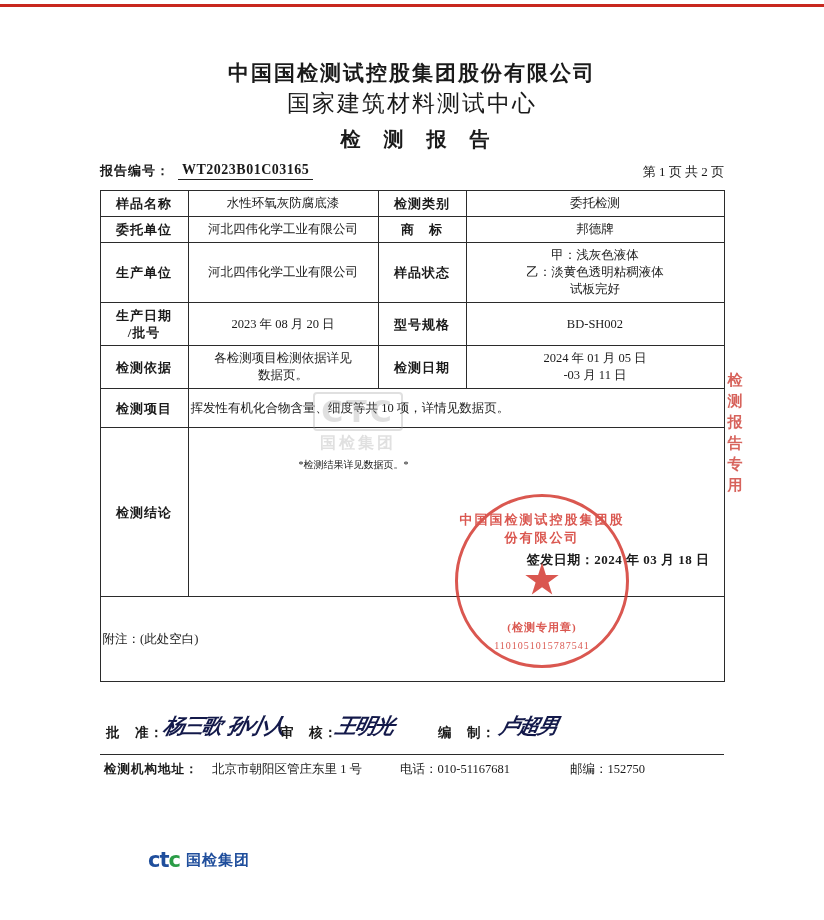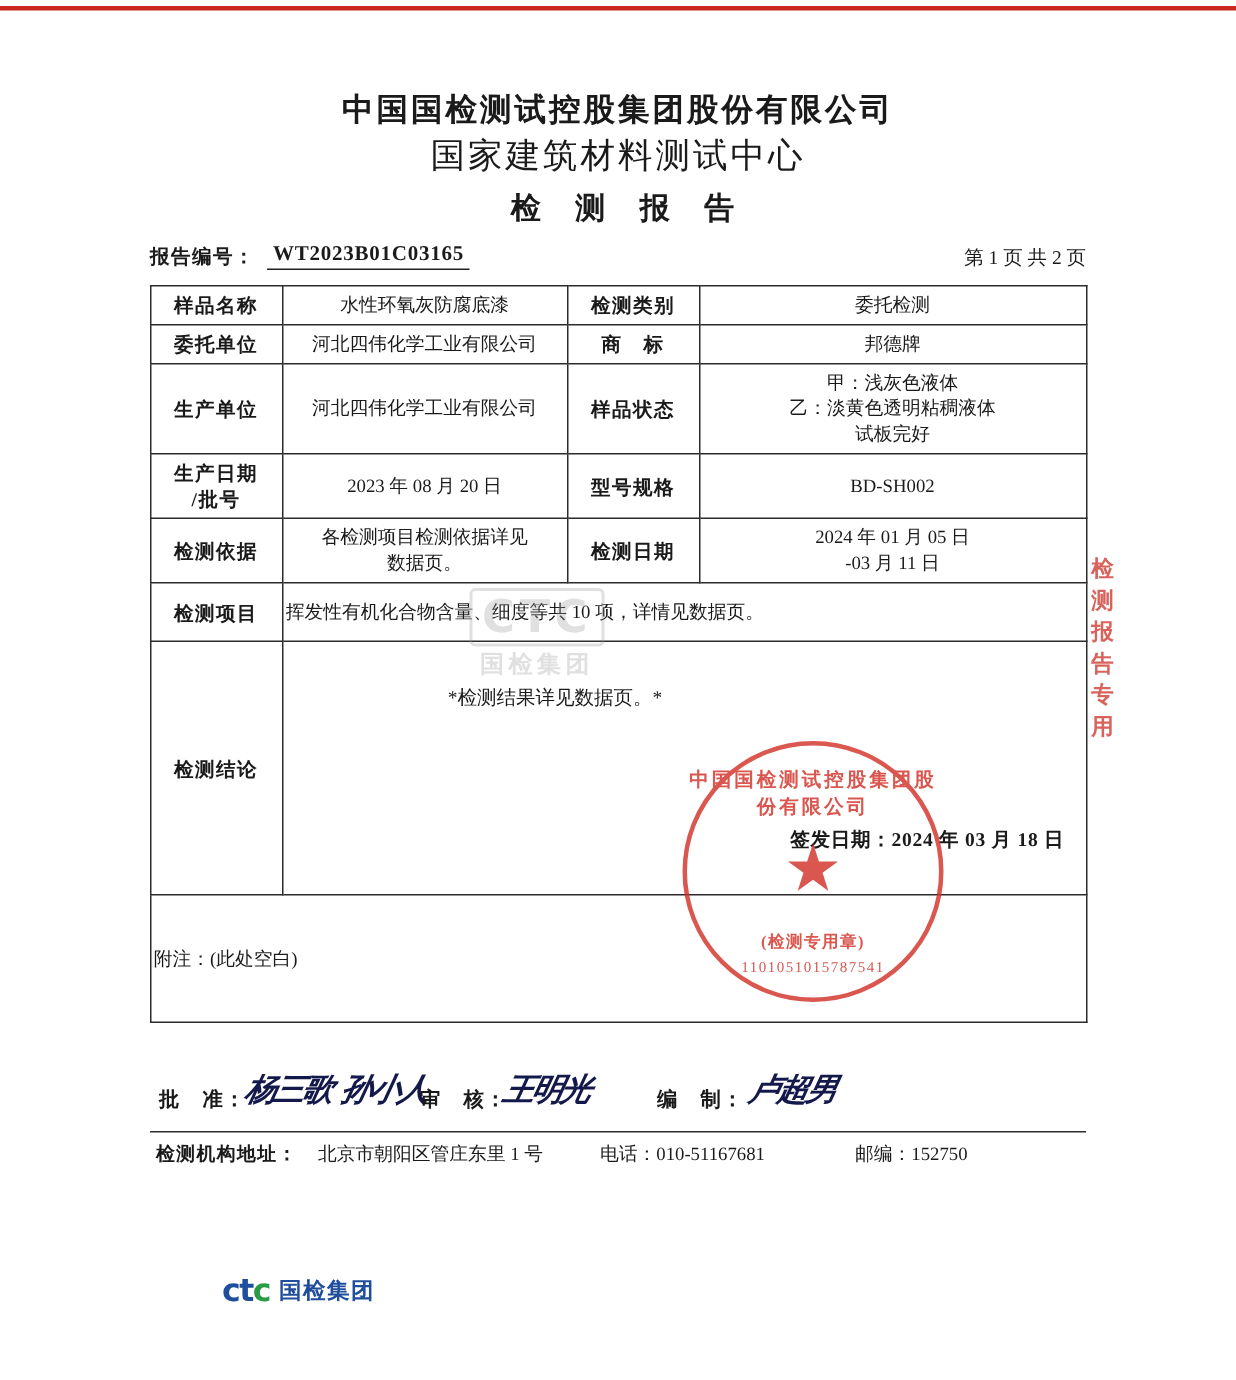--- a/index.html
+++ b/index.html
@@ -124,21 +124,21 @@
   .concl-cell {
     height: 160px;
     vertical-align: top;
     position: relative;
     padding: 0;
   }
   .concl-text {
     position: absolute;
     left: 110px;
     top: 28px;
-    font-size: 13px;
+    font-size: 10px;
   }
   .sign-date {
     position: absolute;
     right: 14px;
     bottom: 28px;
     font-size: 13px;
     font-weight: bold;
     letter-spacing: 0.5px;
     margin-top: 27px;
   }

